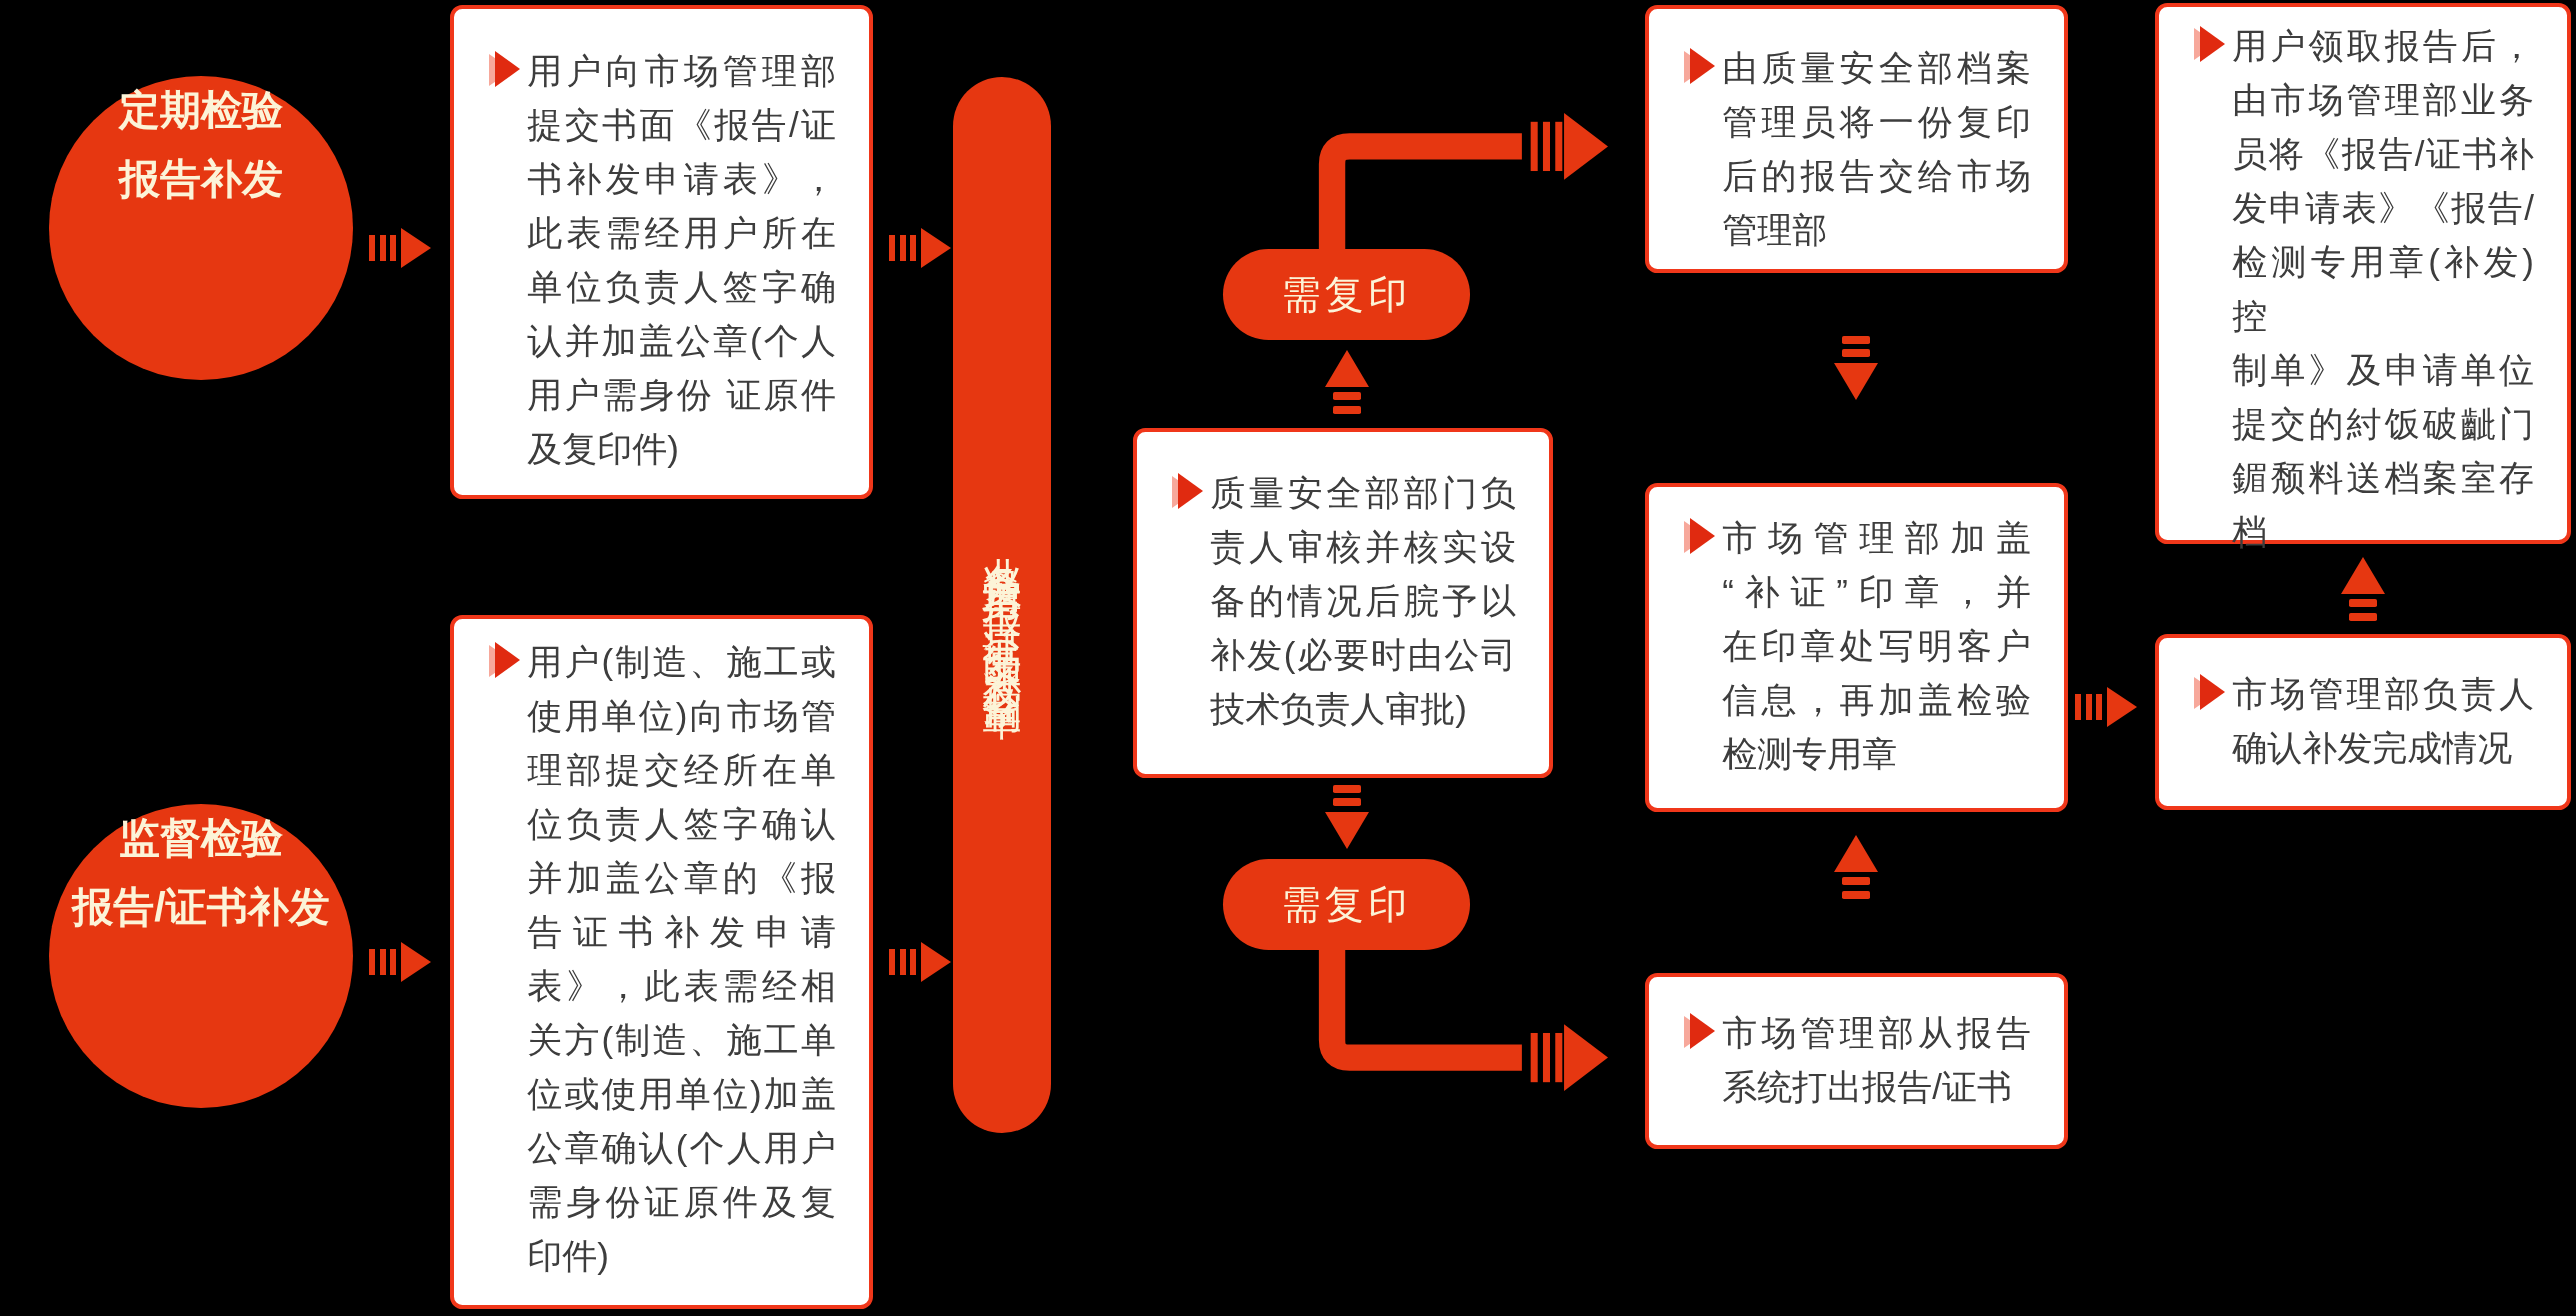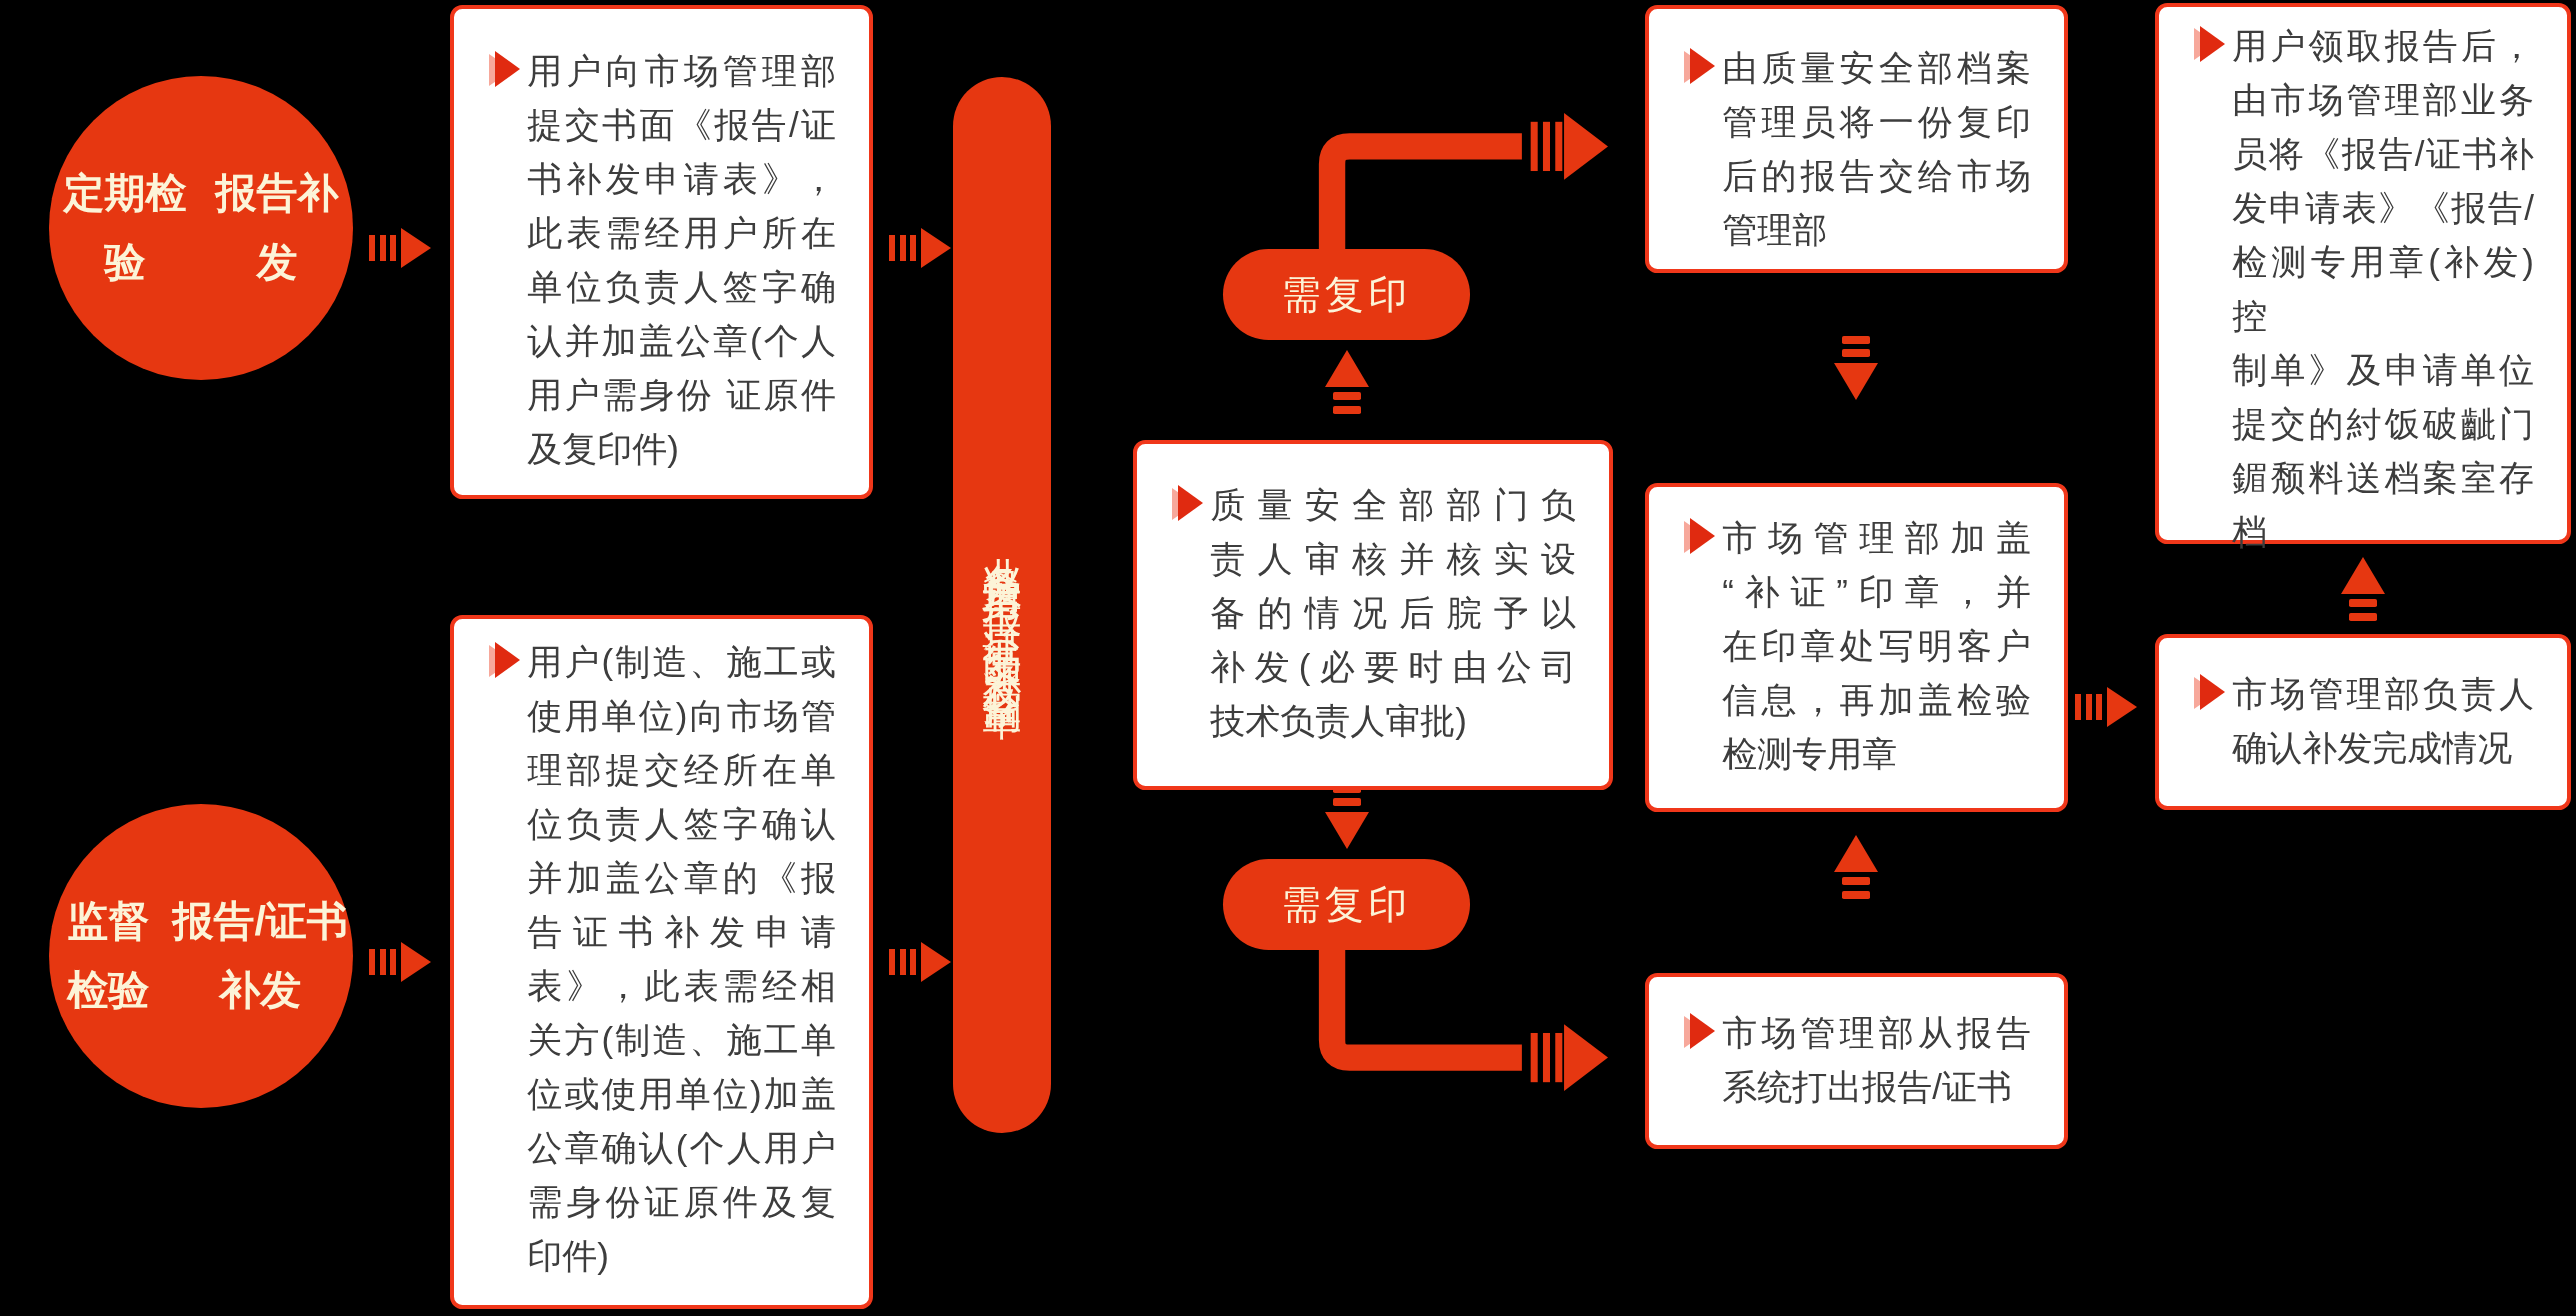--- a/index.html
+++ b/index.html
@@ -17,21 +17,21 @@
     width:2576px;height:1316px;background:var(--bg);
     font-family:"Liberation Sans","DejaVu Sans",sans-serif;
     position:relative;overflow:hidden;
   }
   .stage{position:absolute;inset:0;}
 
   
   .circle{
     position:absolute;width:304px;height:304px;border-radius:50%;
     background:var(--red);color:var(--cream);
-    display:flex;justify-content:center;align-items:center;
+    display:flex;flex-direction:column;justify-content:flex-start;align-items:center;
     font-size:41px;font-weight:bold;line-height:69px;text-align:center;
   }
   .c1{left:49px;top:76px;}
   .c2{left:49px;top:804px;}
 
   
   .box{
     position:absolute;background:var(--box-bg);
     border:4.4px solid var(--border);border-radius:12.3px;
     display:flex;gap:12.3px;
@@ -49,21 +49,21 @@
   }
   .lines{flex:1;min-width:0;}
   .line{
     font-size:35px;line-height:54px;color:var(--text);
     text-align:justify;text-align-last:justify;
   }
   .line.last{text-align-last:left;}
 
   .b-periodic   {left:450px; top:5.3px;    width:423px;height:494px;padding:35px 33px 0 35px;}
   .b-supervision{left:450px; top:615px;  width:423px;height:694px;padding:16px 33px 0 35px;}
-  .b-qa         {left:1133px;top:428px;  width:480px;height:350px;padding:34px 33px 0 35px;margin-top:12px;}
+  .b-qa         {left:1133px;top:428px;  width:420px;height:350px;padding:34px 33px 0 35px;}
   .b-archive    {left:1645px;top:5.3px;    width:423px;height:268px;padding:32px 33px 0 35px;}
   .b-stamp      {left:1645px;top:459px;  width:423px;height:329px;padding:24px 33px 0 35px;margin-top:24px;}
   .b-print      {left:1645px;top:973px; width:423px;height:176px;padding:29px 33px 0 35px;}
   .b-confirm    {left:2155px;top:634px;  width:416px;height:176px;padding:29px 33px 0 35px;}
   .b-receive    {left:2155px;top:2.6px;    width:416px;height:541px;padding:12px 33px 0 35px;}
 
   
   .vpill{
     position:absolute;left:953px;top:77px;width:98px;height:1056px;
     background:var(--red);border-radius:49px;

